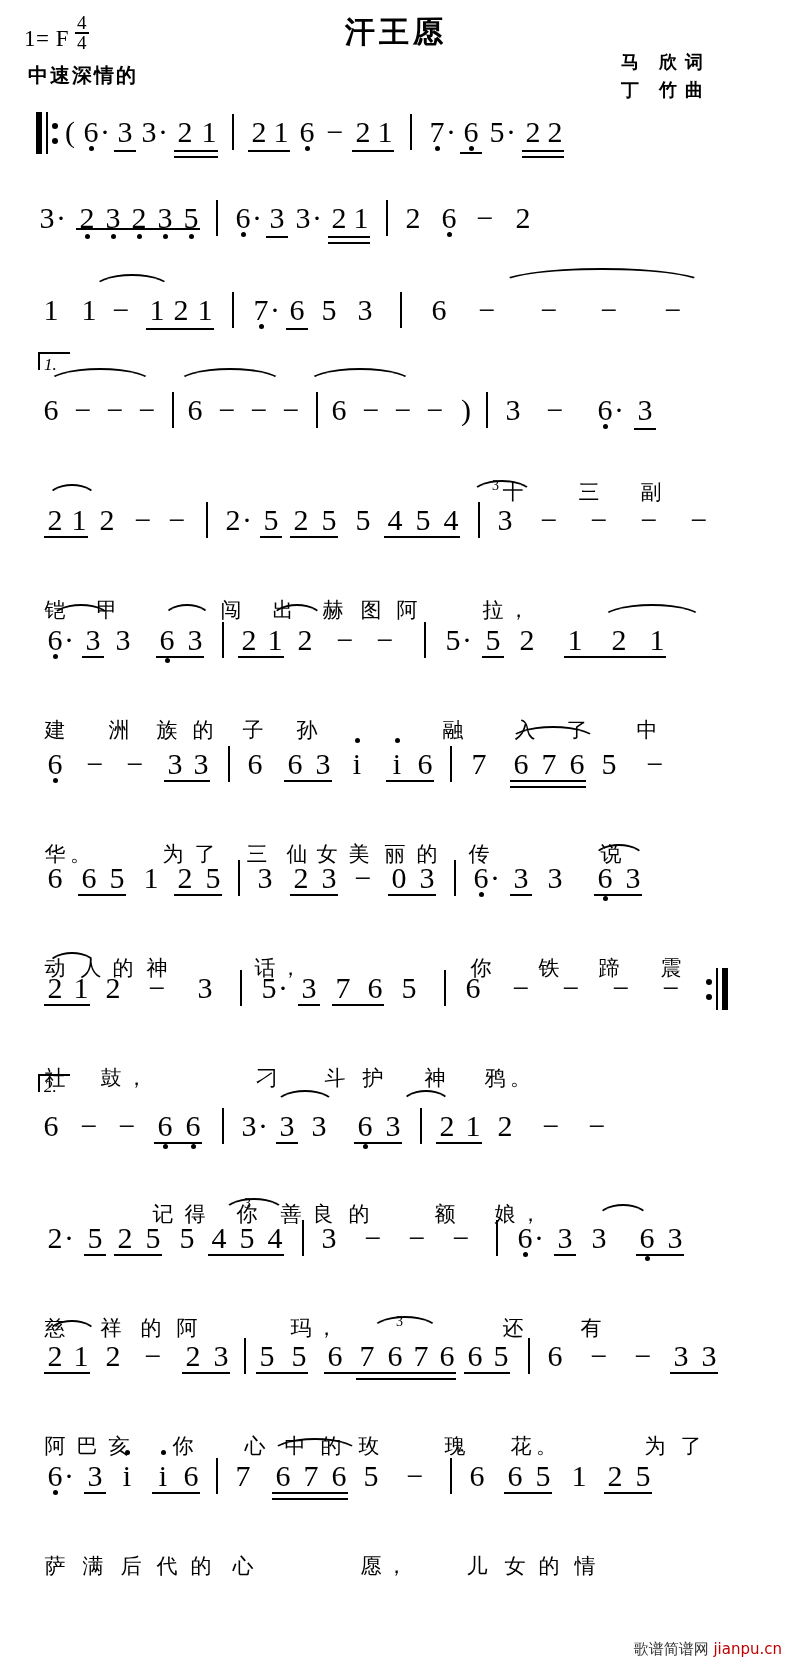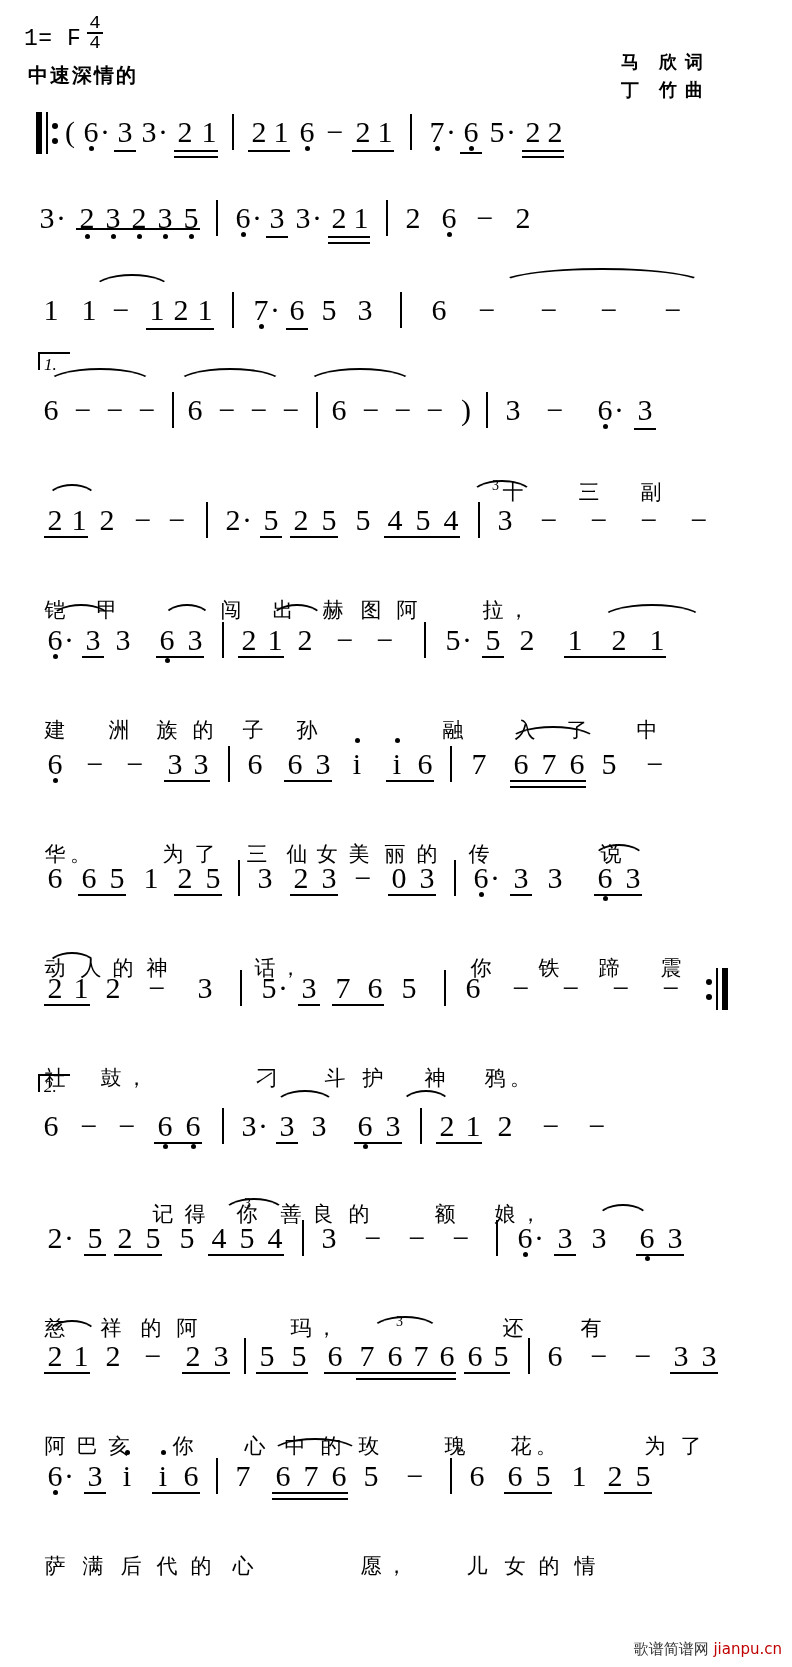--- a/index.html
+++ b/index.html
@@ -20,21 +20,21 @@
     width: 792px;
     height: 1667px;
   }
 
   
   .hdr-key {
     position: absolute;
     left: 24px;
     top: 14px;
     font-size: 23px;
-    font-family: Liberation Mono, monospace;
+    font-family: Liberation Serif, serif;
     letter-spacing: 0.5px;
   }
   .hdr-key .frac {
     display: inline-block;
     vertical-align: -3px;
     text-align: center;
     line-height: 0.95;
     font-size: 19px;
     margin-left: 6px;
   }
@@ -180,20 +180,21 @@
 </style>
 </head>
 <body>
 
 <div class="sheet">
 
   <div class="hdr-key">
     <span>1= F</span><span class="frac"><span class="num">4</span><span class="den">4</span></span>
   </div>
 
+  <div class="hdr-title">汗王愿</div>
 
   <div class="hdr-tempo">中速深情的</div>
 
   <div class="hdr-credits">
     <div><span class="nm">马　欣</span><span>词</span></div>
     <div><span class="nm">丁　竹</span><span>曲</span></div>
   </div>
 
   <div class="line" style="top:112px;">
     <div class="notes">

